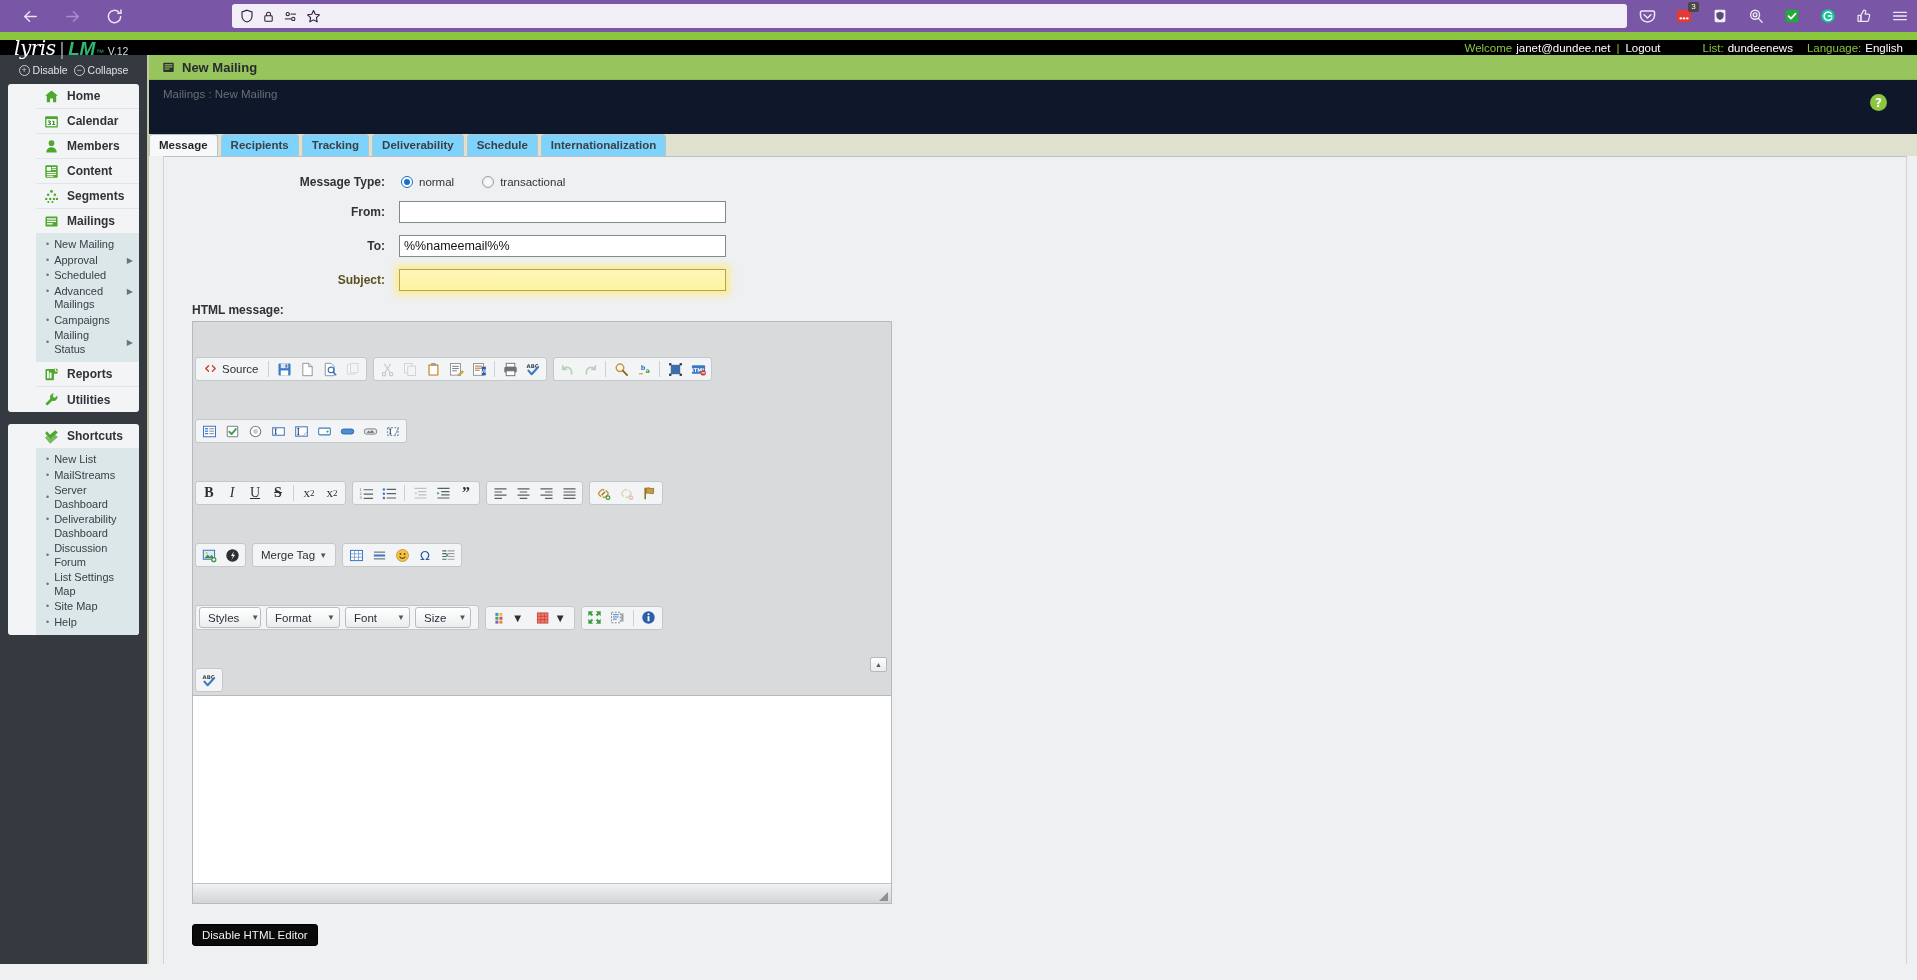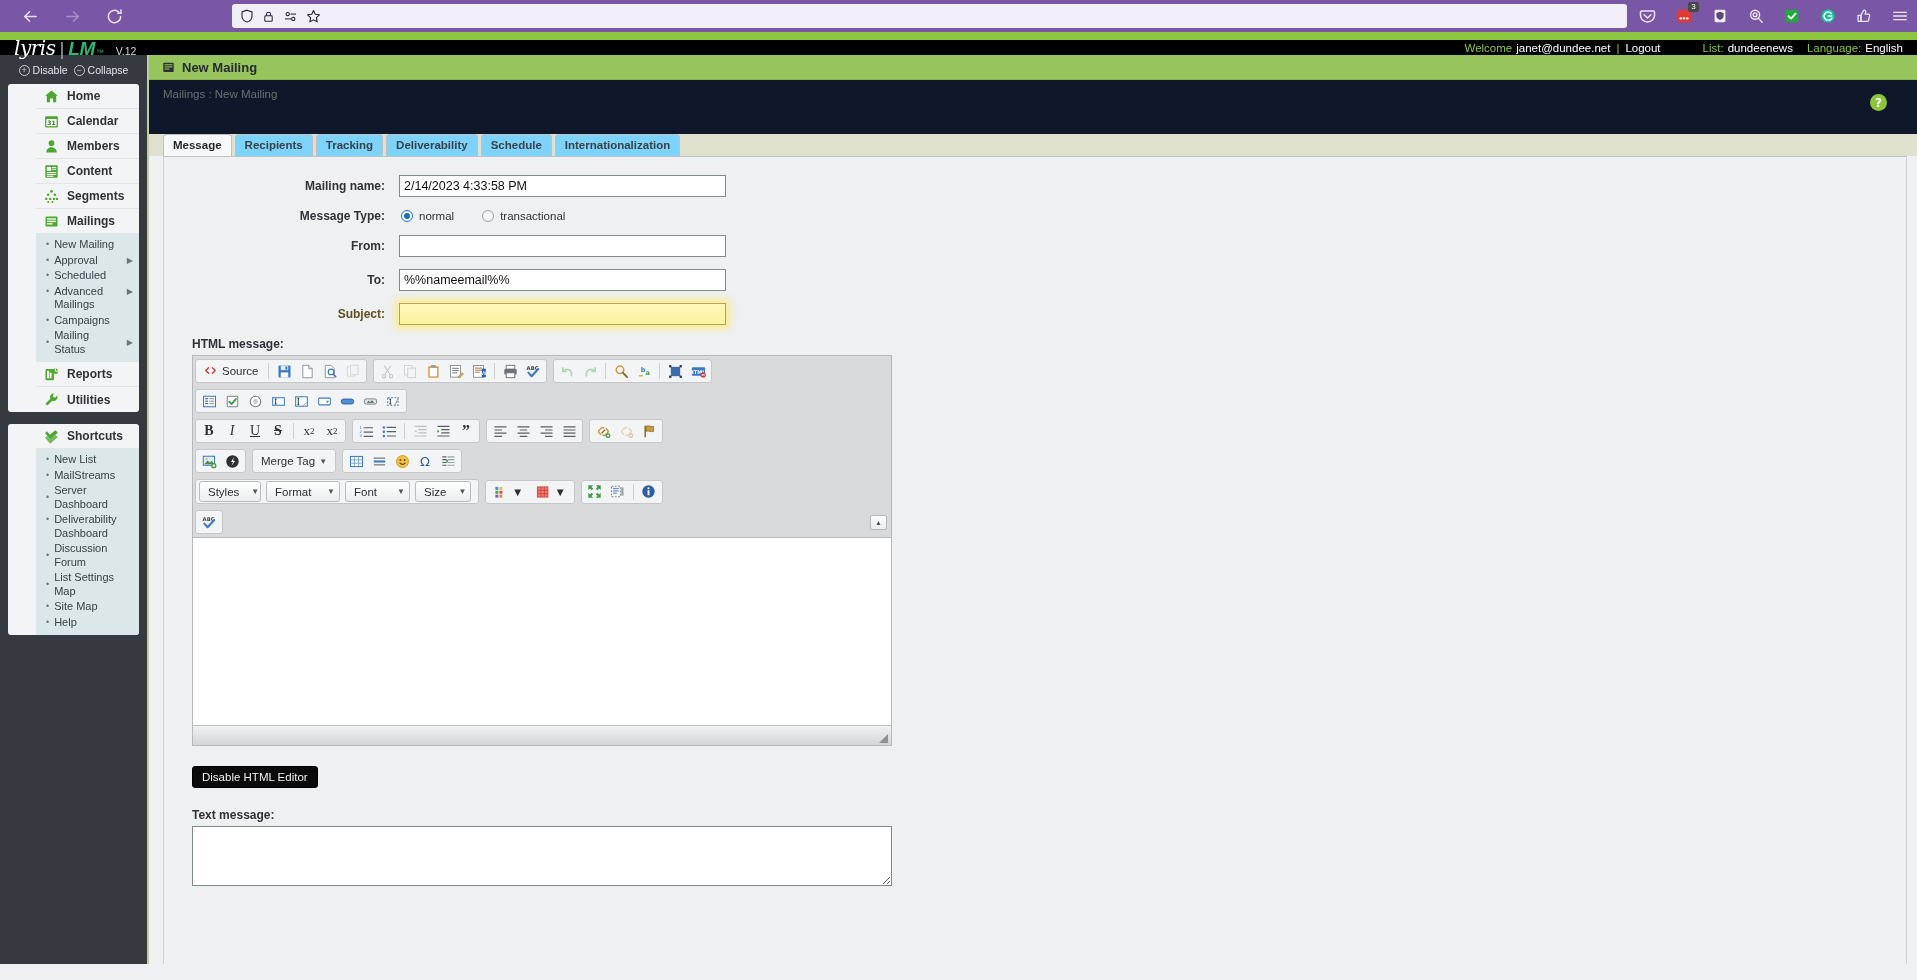--- a/index.html
+++ b/index.html
@@ -79,21 +79,21 @@
     display: flex;
     align-items: center;
     position: relative;
     padding-left: 14px;
   }
   .logo { display: flex; align-items: baseline; }
   .logo .lyris { font-family: "DejaVu Serif", serif; font-style: italic; font-size: 20px; color: #ffffff; font-weight: 400; letter-spacing: -0.5px;}
   .logo .slash { color: #9aa0a6; font-size: 19px; margin: 0 4px; font-weight: 300; }
   .logo .lm { font-family: "Liberation Sans", sans-serif; font-style: italic; font-weight: bold; font-size: 19px; color: #2eb872; letter-spacing: -0.5px; }
   .logo .tm { font-size: 8px; color: #2eb872; vertical-align: super; margin-left: 1px; }
-  .logo .ver { font-size: 10.5px; color: #d4d7da; margin-left: 12px; }
+  .logo .ver { font-size: 10.5px; color: #d4d7da; margin-left: 4px; }
 
   .header-right {
     position: absolute;
     right: 14px;
     display: flex;
     align-items: flex-end;
     font-size: 11.5px;
     gap: 42px;
   }
   .hr-group { display: flex; align-items: center; gap: 4px; }
@@ -193,21 +193,21 @@
     font-size: 12px; font-weight: bold;
     display: flex; align-items: center; justify-content: center;
     cursor: pointer;
     font-family: "DejaVu Sans", sans-serif;
   }
 
   .tabs {
     background: #dfe0cd;
     display: flex;
     align-items: flex-end;
-    padding-left: 14px;
+    padding-left: 0;
     height: 22px;
     gap: 3px;
   }
   .tab {
     background: #7dd3fc;
     border: 1px solid #b7c3c6;
     border-bottom: none;
     border-radius: 4px 4px 0 0;
     font-size: 11.5px;
     font-weight: bold;
@@ -288,20 +288,21 @@
     gap: 3px;
   }
   .tb-group {
     display: flex; align-items: center;
     background: #f3f4f5;
     border: 1px solid #c5c8ca;
     border-radius: 3px;
     padding: 1px 2px;
     gap: 1px;
     margin-right: 3px;
+    margin-top: 32px;
   }
   .tbtn {
     width: 22px; height: 20px;
     display: flex; align-items: center; justify-content: center;
     border-radius: 2px;
     cursor: pointer;
     font-size: 12px;
     color: #2b3035;
   }
   .tbtn svg { display: block; }
@@ -716,24 +717,20 @@
       <div class="tab active">Message</div>
       <div class="tab">Recipients</div>
       <div class="tab">Tracking</div>
       <div class="tab">Deliverability</div>
       <div class="tab">Schedule</div>
       <div class="tab">Internationalization</div>
     </div>
 
     <div class="content-panel">
 
-      <div class="form-row">
-        <div class="form-lbl">Mailing name:</div>
-        <input class="txt-input" type="text" value="2/14/2023 4:33:58 PM" style="">
-      </div>
 
       <div class="form-row">
         <div class="form-lbl">Message Type:</div>
         <div class="radios">
           <label class="radio-wrap">
             <span class="radio on"></span>
             <span class="radio-lbl">normal</span>
           </label>
           <label class="radio-wrap">
             <span class="radio"></span>

